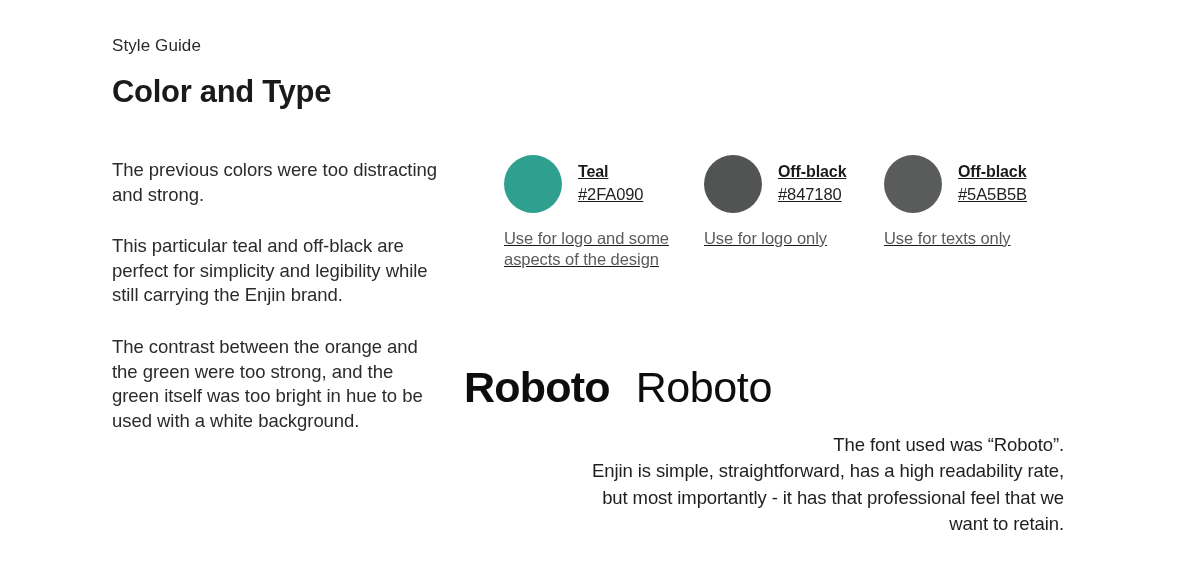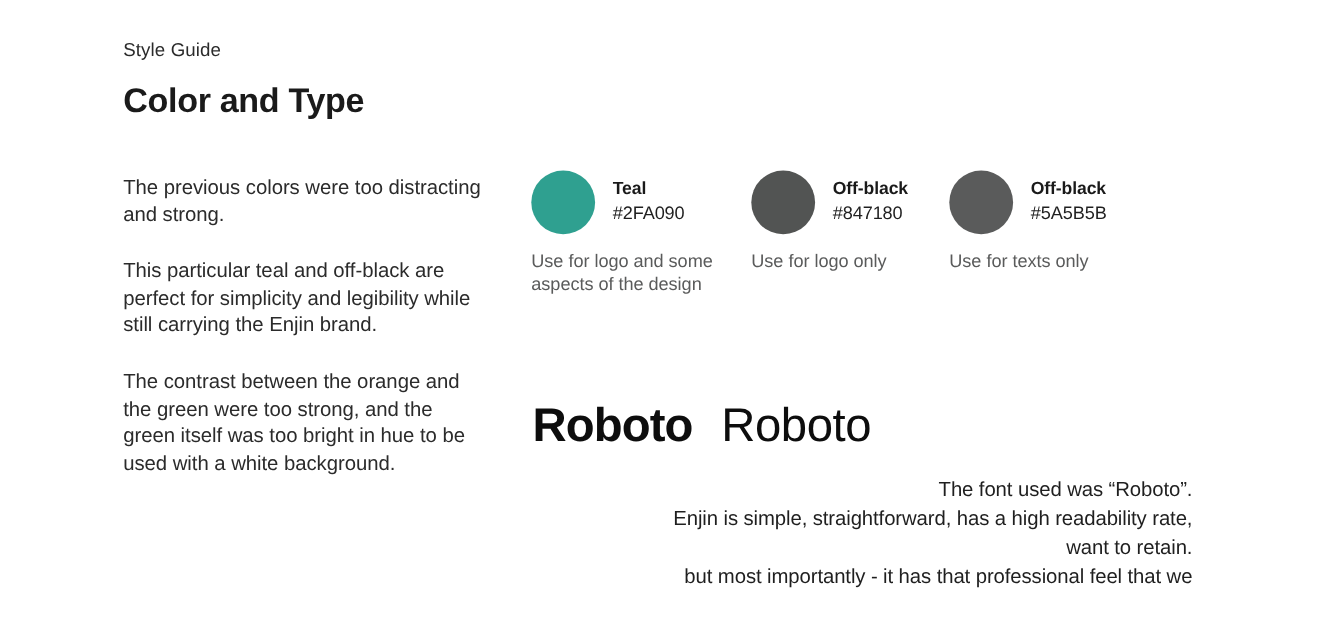--- a/index.html
+++ b/index.html
@@ -59,24 +59,25 @@
     letter-spacing: -0.05px;
   }
 
   .body-copy p:last-child {
     margin-bottom: 0;
   }
 
   
   .swatch-row {
     position: absolute;
-    left: 483px;
+    left: 504px;
     top: 155px;
     display: flex;
     align-items: flex-start;
+    text-decoration: underline;
   }
 
   .swatch {
     display: flex;
     flex-direction: column;
   }
 
   .swatch-top {
     display: flex;
     align-items: center;
@@ -116,21 +117,21 @@
     font-weight: 400;
     color: #5a5b5b;
     line-height: 1.28;
     letter-spacing: -0.05px;
     max-width: 190px;
   }
 
   
   .type-block {
     position: absolute;
-    left: 484px;
+    left: 464px;
     top: 366px;
     width: 600px;
   }
 
   .specimen-row {
     display: flex;
     align-items: baseline;
   }
 
   .specimen-bold {
@@ -217,18 +218,18 @@
   </div>
 
   <div class="type-block">
     <div class="specimen-row">
       <div class="specimen-bold">Roboto</div>
       <div class="specimen-regular">Roboto</div>
     </div>
     <div class="type-copy">
       <span class="line">The font used was “Roboto”.</span>
       <span class="line">Enjin is simple, straightforward, has a high readability rate,</span>
+      <span class="line">but most importantly - it has that professional feel that we</span>
       <span class="line">want to retain.</span>
-      <span class="line">but most importantly - it has that professional feel that we</span>
     </div>
   </div>
 
 </div>
 
 </body></html>

